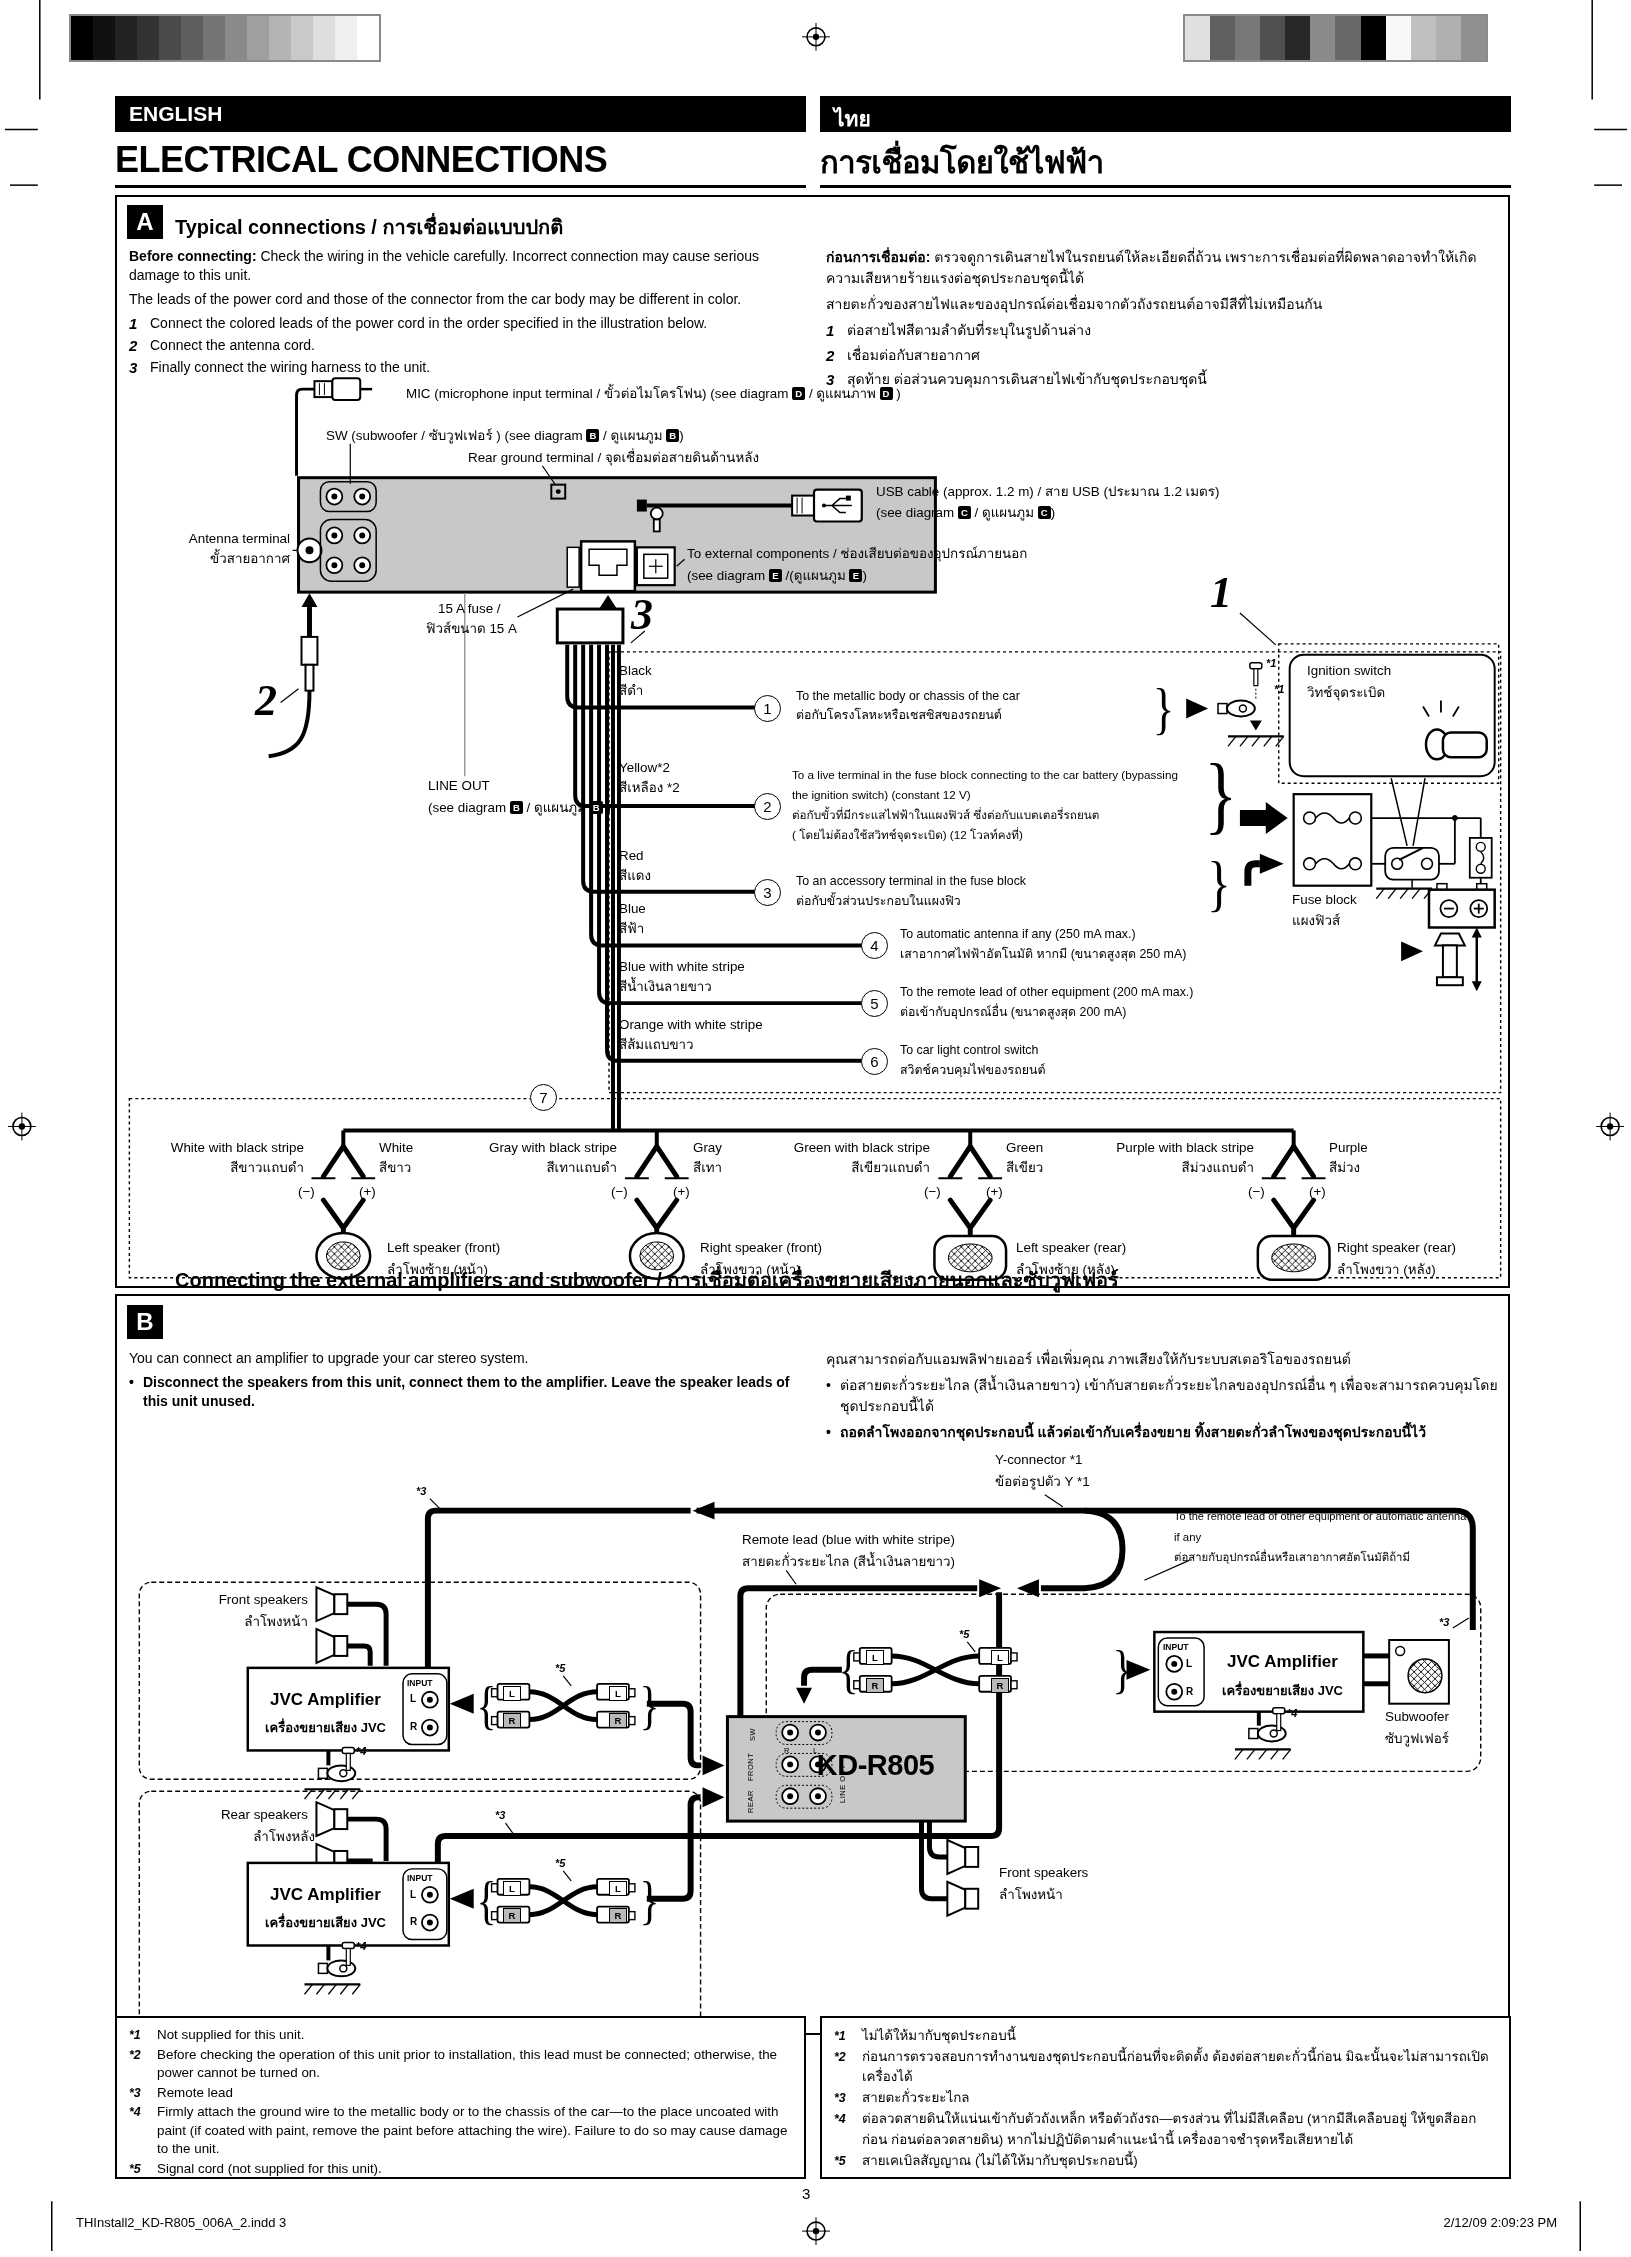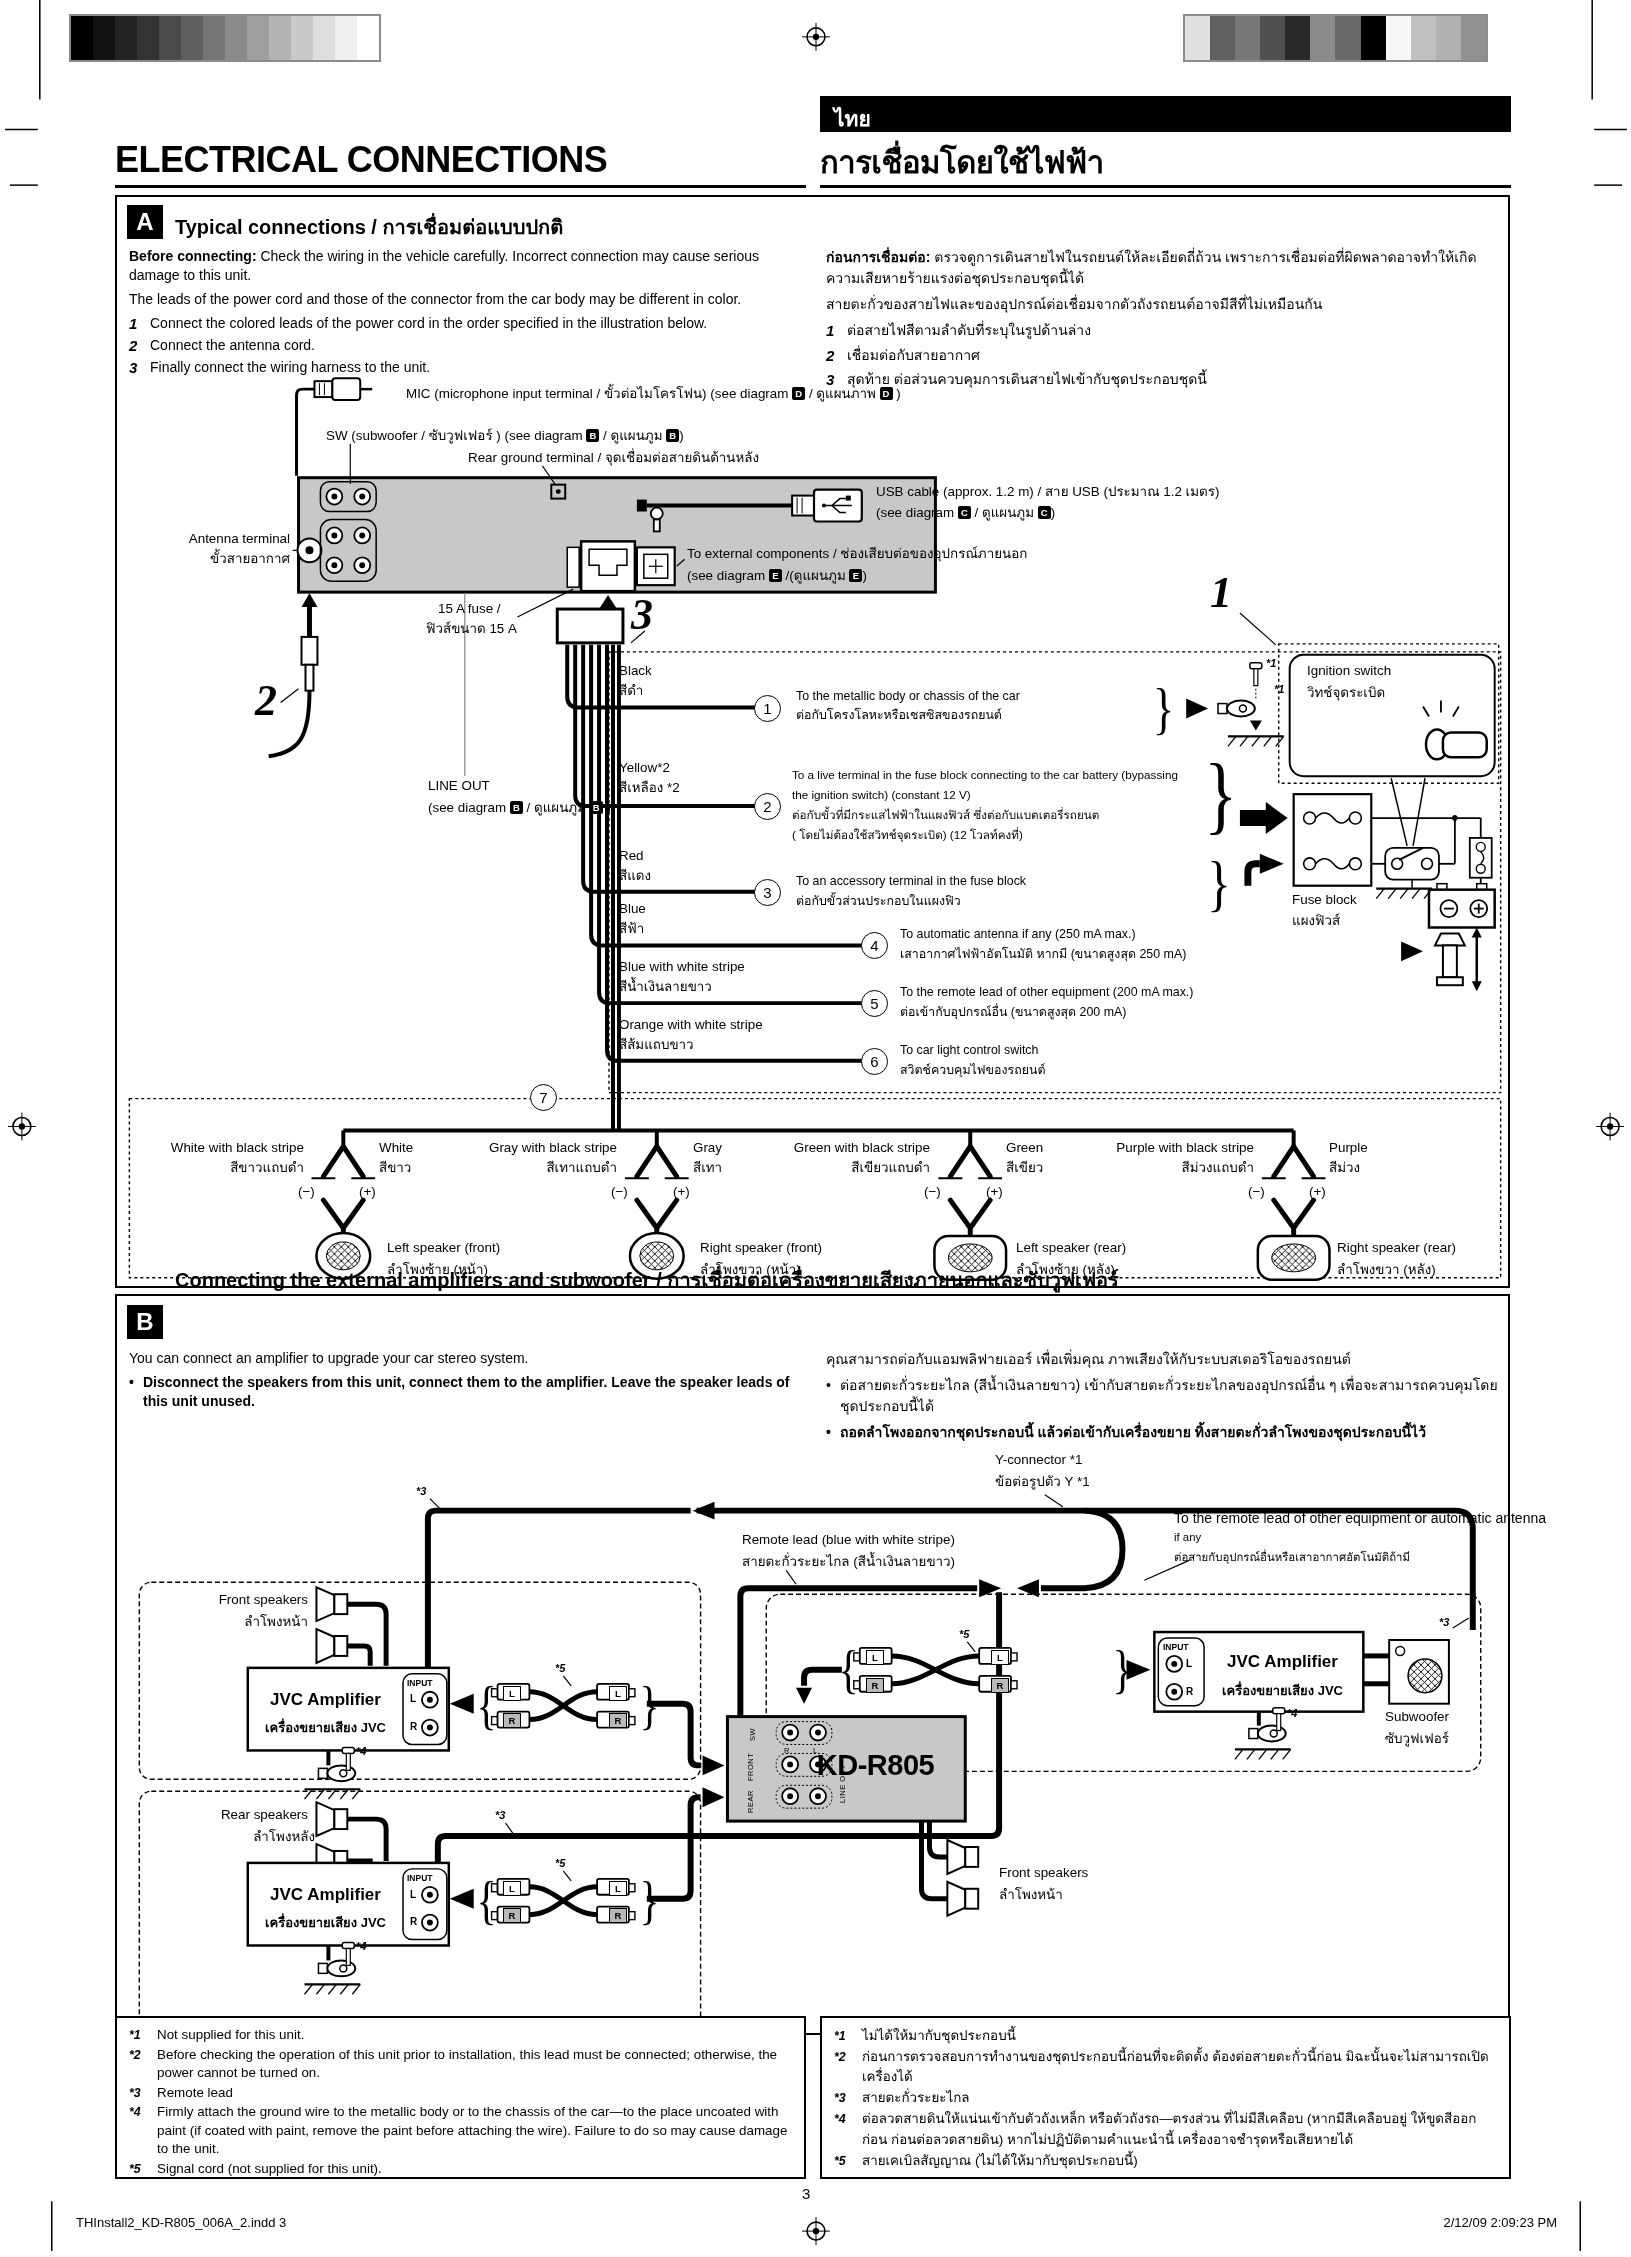--- a/index.html
+++ b/index.html
@@ -84,20 +84,21 @@
       <div style="background:#282828"></div>
       <div style="background:#8a8a8a"></div>
     <div style="background:#686868"></div>
       <div style="background:#000"></div>
       <div style="background:#f8f8f8"></div>
     <div style="background:#c0c0c0"></div>
       <div style="background:#b0b0b0"></div>
       <div style="background:#909090"></div>
   </div>
 
+  <div class="langbar" style="left:115px;top:96px;width:691px;height:36px">ENGLISH</div>
   <div class="htitle" style="left:115px;top:139px;font-size:36px">ELECTRICAL CONNECTIONS</div>
   <div class="rule" style="left:115px;top:185px;width:691px;height:3px"></div>
 
   <div class="langbar" style="left:820px;top:96px;width:691px;height:36px">ไทย</div>
   <div class="htitle" style="left:820px;top:137px;font-size:31px">การเชื่อมโดยใช้ไฟฟ้า</div>
   <div class="rule" style="left:820px;top:185px;width:691px;height:3px"></div>
 
   <div class="secbox" style="left:115px;top:195px;width:1395px;height:1093px"></div>
   <div class="secbox" style="left:115px;top:1294px;width:1395px;height:741px"></div>
 
@@ -262,21 +263,21 @@
   <div class="txtcol th" style="left:826px;top:1349px;width:677px">
     <p>คุณสามารถต่อกับแอมพลิฟายเออร์ เพื่อเพิ่มคุณ ภาพเสียงให้กับระบบสเตอริโอของรถยนต์</p>
     <p class="bullet">ต่อสายตะกั่วระยะไกล (สีน้ำเงินลายขาว) เข้ากับสายตะกั่วระยะไกลของอุปกรณ์อื่น ๆ เพื่อจะสามารถควบคุมโดยชุดประกอบนี้ได้</p>
     <p class="bullet b">ถอดลำโพงออกจากชุดประกอบนี้ แล้วต่อเข้ากับเครื่องขยาย ทิ้งสายตะกั่วลำโพงของชุดประกอบนี้ไว้</p>
   </div>
 
   <div class="lbl" style="left:995px;top:1452px">Y-connector *1</div>
   <div class="lbl" style="left:995px;top:1474px">ข้อต่อรูปตัว Y *1</div>
   <div class="lbl" style="left:742px;top:1532px">Remote lead (blue with white stripe)</div>
   <div class="lbl" style="left:742px;top:1554px">สายตะกั่วระยะไกล (สีน้ำเงินลายขาว)</div>
-  <div class="lbl" style="left:1174px;top:1510px;font-size:14px">To the remote lead of other equipment or automatic antenna</div>
+  <div class="lbl" style="left:1174px;top:1510px;font-size:11px">To the remote lead of other equipment or automatic antenna</div>
   <div class="lbl" style="left:1174px;top:1530px;font-size:11.4px">if any</div>
   <div class="lbl" style="left:1174px;top:1550px;font-size:11.4px">ต่อสายกับอุปกรณ์อื่นหรือเสาอากาศอัตโนมัติถ้ามี</div>
 
   <div class="lbl ra" style="left:199px;top:1592px;width:109px">Front speakers</div>
   <div class="lbl ra" style="left:199px;top:1614px;width:109px">ลำโพงหน้า</div>
   <div class="lbl ra" style="left:199px;top:1807px;width:109px">Rear speakers</div>
   <div class="lbl ra" style="left:206px;top:1829px;width:109px">ลำโพงหลัง</div>
 
   <div class="ampname" style="left:251px;top:1690px;width:149px">JVC Amplifier</div>
   <div class="ampname-th" style="left:251px;top:1717px;width:149px">เครื่องขยายเสียง  JVC</div>

